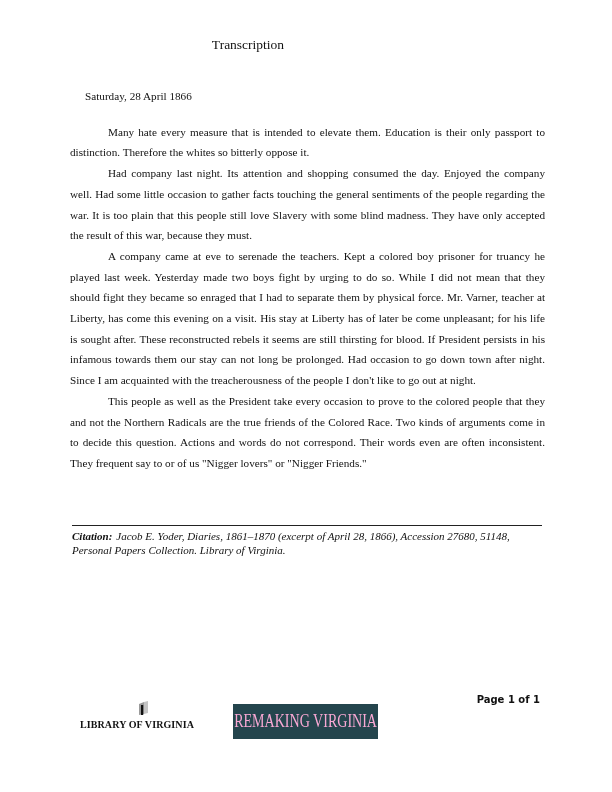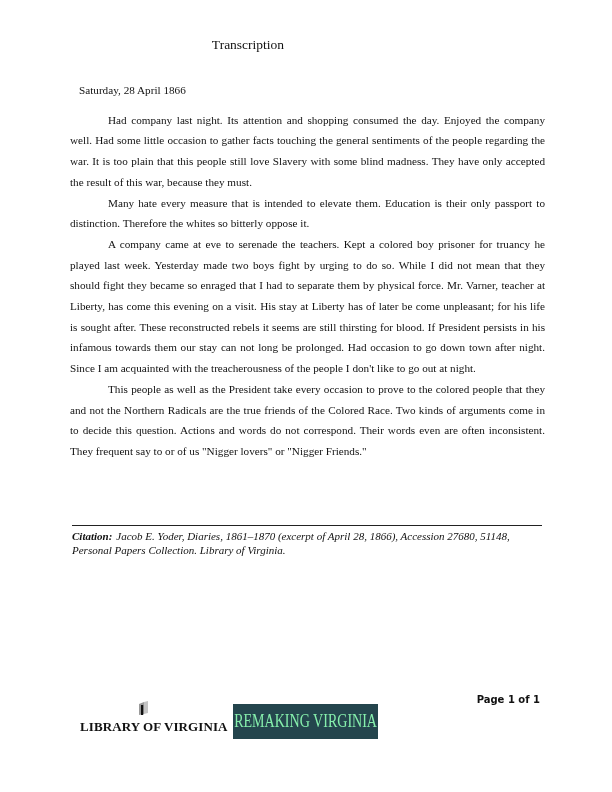--- a/index.html
+++ b/index.html
@@ -6,62 +6,62 @@
     body { width: 612px; height: 792px; position: relative; overflow: hidden; color: #111; }
     .page-title {
       position: absolute; left: 0; width: 496px; top: 37px;
       text-align: center; font-family: "Liberation Serif", serif; font-size: 13.5px;
     }
     .body-text {
       position: absolute; left: 70px; width: 475px; top: 71px;
       font-family: "Liberation Serif", serif; font-size: 11.2px; line-height: 20.7px;
       text-align: left;
     }
-    .date-line { margin: 9px; }
+    .date-line { margin: 15px; }
     .para { margin: 0; text-indent: 38px; text-align: justify; text-align-last: left; }
     .rule {
       position: absolute; left: 72px; width: 470px; top: 525px; height: 0;
       border-top: 1px solid #222;
     }
     .citation {
       position: absolute; left: 72px; width: 472px; top: 529px;
       font-family: "Liberation Serif", serif; font-size: 11px; line-height: 14px; font-style: italic;
     }
     .citation .label { font-weight: bold; margin-right: 4px; }
     .lov-logo {
       position: absolute; left: 80px; top: 700px; width: 100px; height: 30px;
     }
     .lov-icon { position: absolute; left: 56px; top: 0; width: 14px; height: 16px; }
     .lov-text {
       position: absolute; left: 0; top: 19px; width: 100px; text-align: center;
-      font-family: "Liberation Serif", serif; font-weight: bold; font-size: 13px; letter-spacing: 0.1px;
+      font-family: "Liberation Serif", serif; font-weight: bold; font-size: 10px; letter-spacing: 0.1px;
       white-space: nowrap;
     }
     .rv-banner {
       position: absolute; left: 233px; top: 704px; width: 145px; height: 35px;
-      background: #24454d; color: #86efac;
+      background: #24454d; color: #f9a8d4;
       display: flex; align-items: center; justify-content: center;
       font-family: "Liberation Serif", serif; font-size: 18px; letter-spacing: 0px;
       transform-origin: center; white-space: nowrap;
     }
     .rv-banner span { display: inline-block; transform: scaleX(0.78); }
     .page-num {
       position: absolute; right: 72px; top: 694px;
       font-family: "DejaVu Sans", sans-serif; font-weight: bold; font-size: 10px;
     }
   </style>
 </head>
 <body>
 
 <div class="page-title">Transcription</div>
 
 <div class="body-text">
   <p class="date-line">Saturday, 28 April 1866</p>
+  <p class="para">Many hate every measure that is intended to elevate them. Education is their only passport to distinction. Therefore the whites so bitterly oppose it.</p>
   <p class="para">Had company last night. Its attention and shopping consumed the day. Enjoyed the company well. Had some little occasion to gather facts touching the general sentiments of the people regarding the war. It is too plain that this people still love Slavery with some blind madness. They have only accepted the result of this war, because they must.</p>
-  <p class="para">Many hate every measure that is intended to elevate them. Education is their only passport to distinction. Therefore the whites so bitterly oppose it.</p>
   <p class="para">A company came at eve to serenade the teachers. Kept a colored boy prisoner for truancy he played last week. Yesterday made two boys fight by urging to do so. While I did not mean that they should fight they became so enraged that I had to separate them by physical force. Mr. Varner, teacher at Liberty, has come this evening on a visit. His stay at Liberty has of later be come unpleasant; for his life is sought after. These reconstructed rebels it seems are still thirsting for blood. If President persists in his infamous towards them our stay can not long be prolonged. Had occasion to go down town after night. Since I am acquainted with the treacherousness of the people I don't like to go out at night.</p>
   <p class="para">This people as well as the President take every occasion to prove to the colored people that they and not the Northern Radicals are the true friends of the Colored Race. Two kinds of arguments come in to decide this question. Actions and words do not correspond. Their words even are often inconsistent. They frequent say to or of us "Nigger lovers" or "Nigger Friends."</p>
 </div>
 
 <div class="rule"></div>
 
 <div class="citation">
   <span class="label">Citation:</span><span>Jacob E. Yoder, Diaries, 1861–1870 (excerpt of April 28, 1866), Accession  27680, 51148, Personal Papers Collection. Library of Virginia.</span>
 </div>
 

